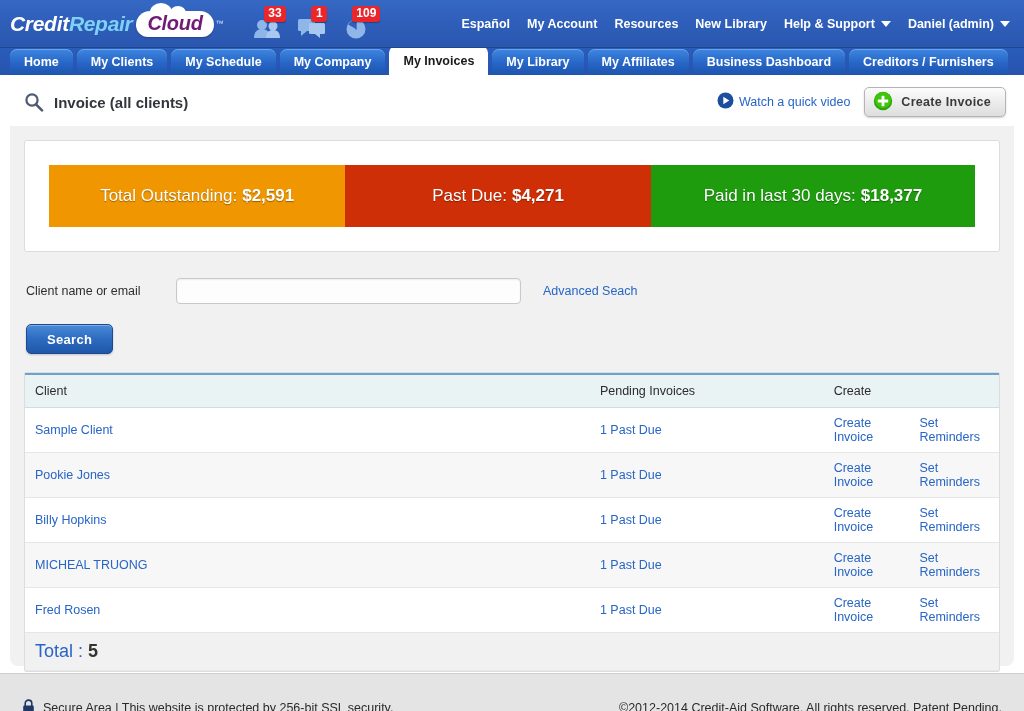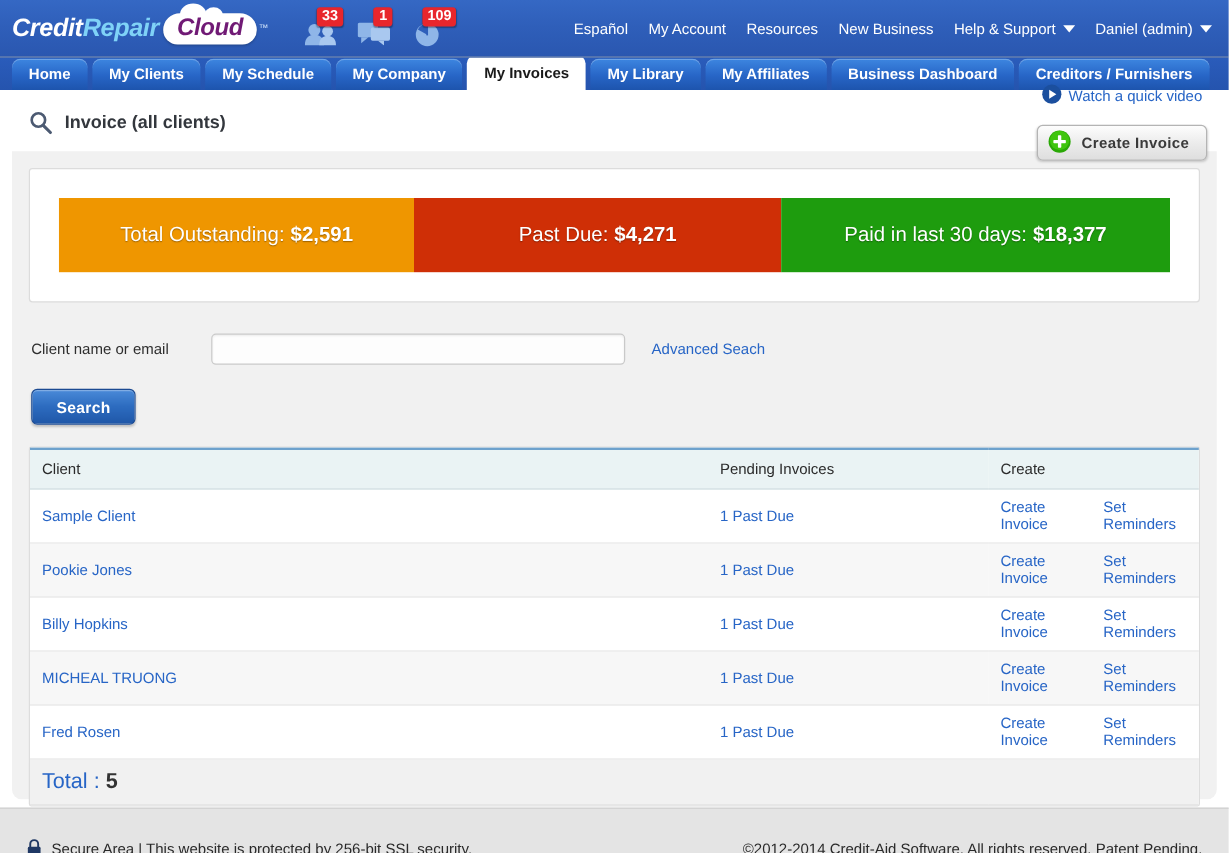--- a/index.html
+++ b/index.html
@@ -108,21 +108,21 @@
   .toplinks {
     margin-left: auto;
     margin-right: 14px;
     display: flex;
     align-items: center;
     gap: 17px;
     color: #ffffff;
     font-size: 12.5px;
     white-space: nowrap;
   }
-  .toplink { color: #ffffff; text-decoration: none; cursor: pointer; }
+  .toplink { color: #ffffff; text-decoration: none; cursor: pointer; font-weight: bold; }
   .caret {
     display: inline-block;
     width: 0; height: 0;
     border-left: 5px solid transparent;
     border-right: 5px solid transparent;
     border-top: 6px solid #ffffff;
     margin-left: 6px;
     vertical-align: middle;
   }
   .withcaret { display: flex; align-items: center; }
@@ -174,21 +174,20 @@
   .pagetitle {
     font-size: 15px;
     font-weight: bold;
     color: #33373d;
   }
   .head-right {
     margin-left: auto;
     display: flex;
     align-items: center;
     gap: 14px;
-    flex-direction: column;
   }
   .watch-video {
     display: flex; align-items: center; gap: 5px;
     color: #2765c6;
     font-size: 12.5px;
     cursor: pointer;
   }
   .btn-create {
     display: flex; align-items: center; gap: 8px;
     height: 30px;
@@ -386,21 +385,21 @@
         </svg>
       </span>
     </div>
 
   </div>
 
   <div class="toplinks">
     <a class="toplink">Español</a>
     <a class="toplink">My Account</a>
     <a class="toplink">Resources</a>
-    <a class="toplink">New Business</a>
+    <a class="toplink">New Library</a>
     <a class="toplink withcaret">
       <span>Help &amp; Support</span>
       <i class="caret"></i>
     </a>
     <a class="toplink withcaret">
       <span>Daniel (admin)</span>
       <i class="caret"></i>
     </a>
   </div>
 

